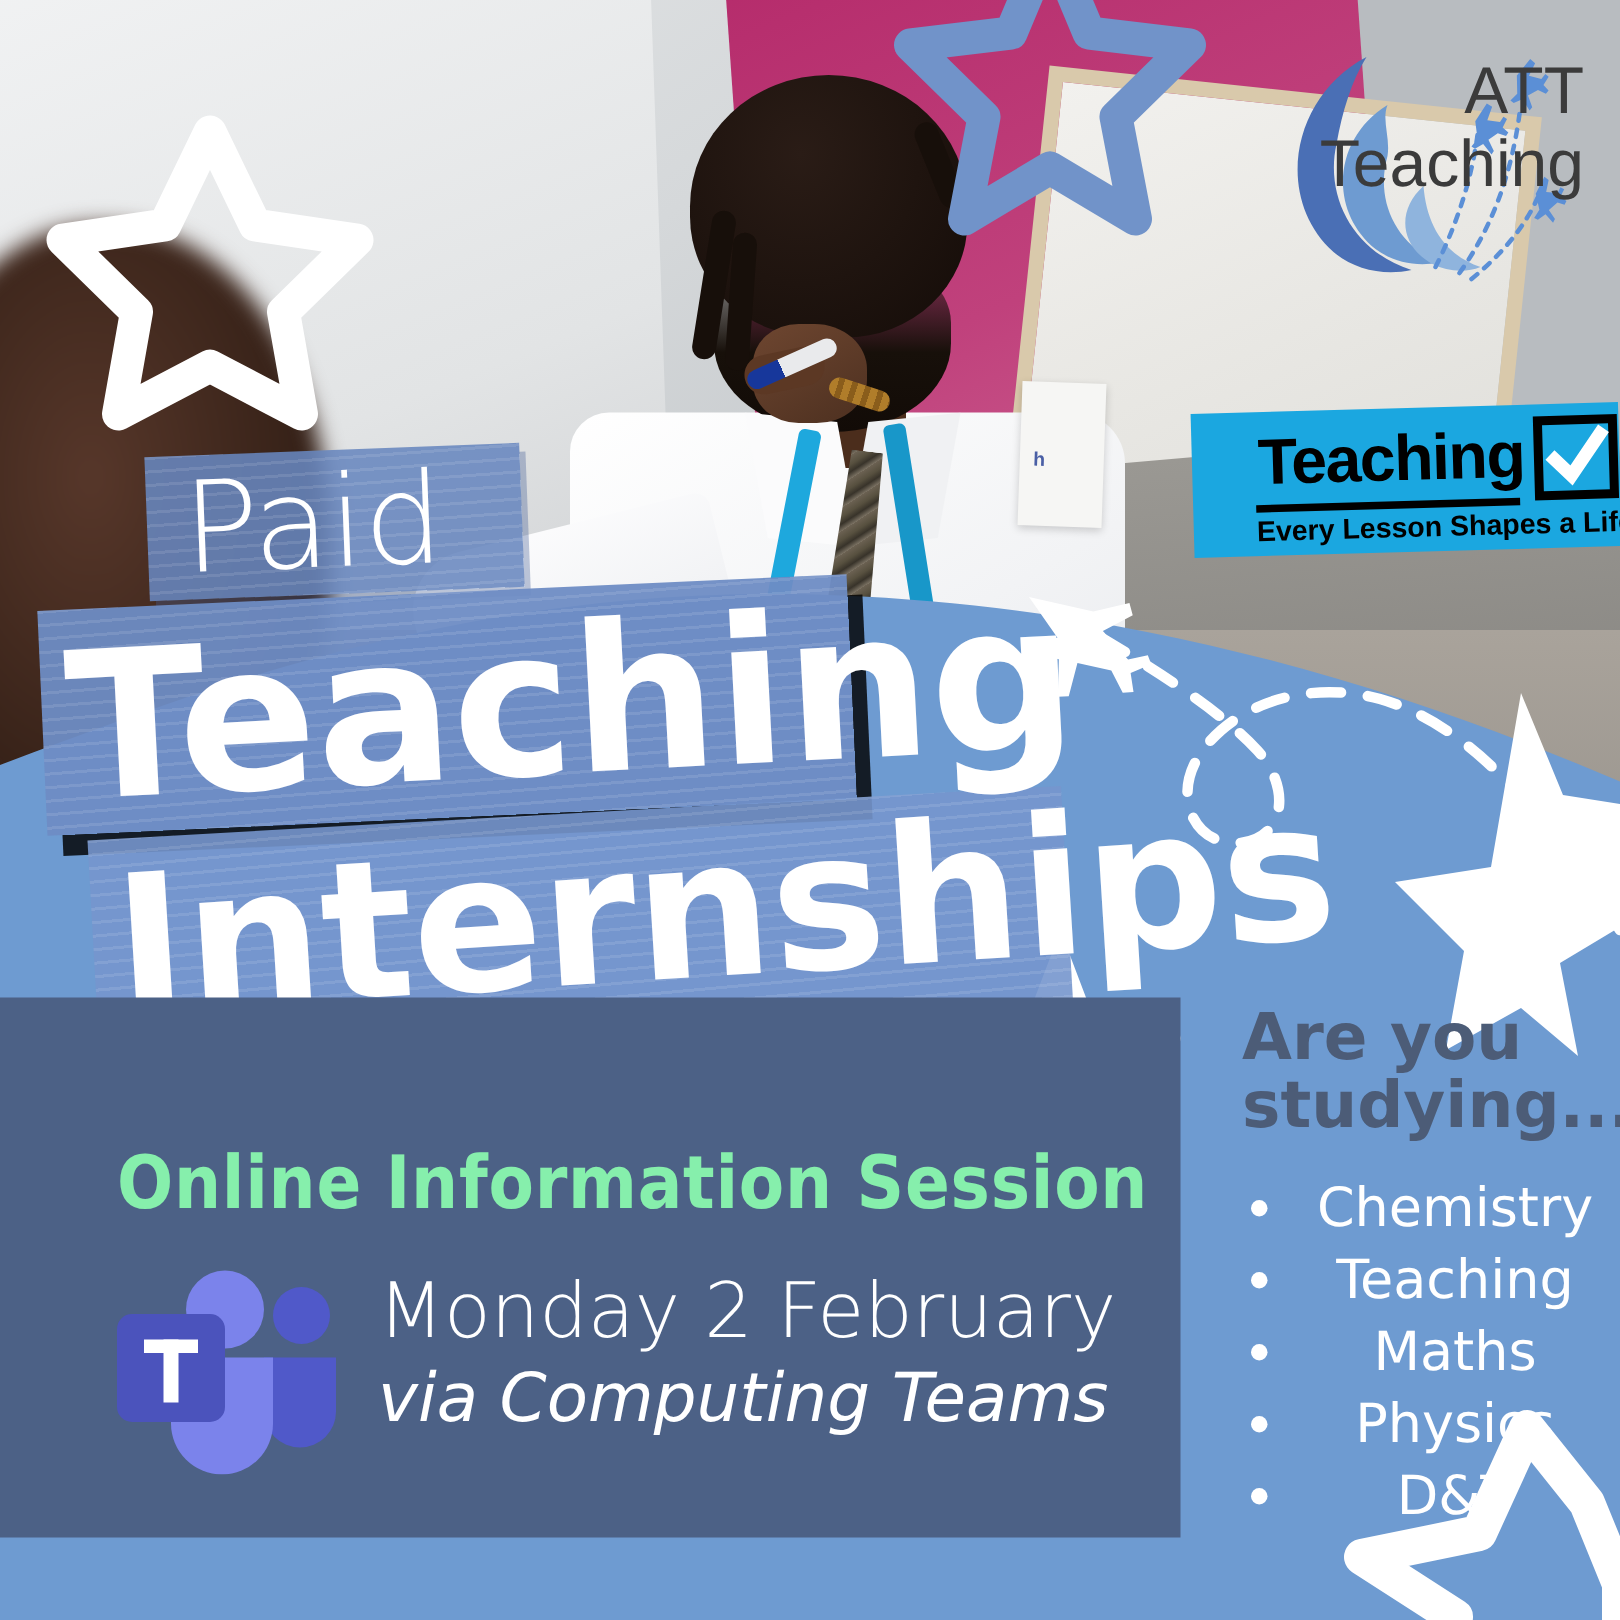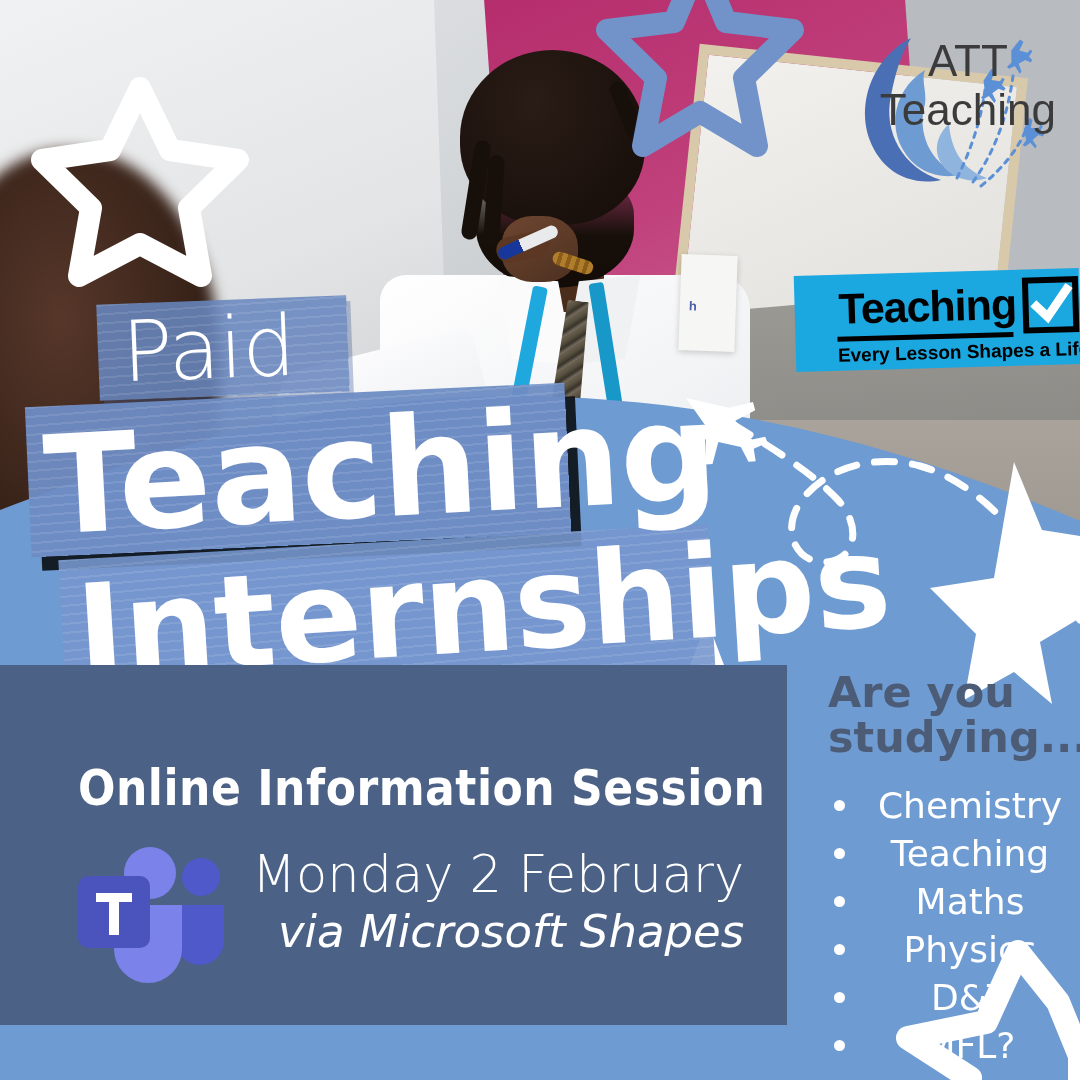--- a/index.html
+++ b/index.html
@@ -107,41 +107,41 @@
   .band-streak{position:absolute;left:0;top:0;width:100%;height:100%;
     background:repeating-linear-gradient(178deg,rgba(255,255,255,.10) 0 2px,rgba(255,255,255,0) 2px 9px);}
   .hl-word{position:absolute;color:#fff;white-space:nowrap;
     font-family:"DejaVu Sans", sans-serif;letter-spacing:-.5px;}
   .w-paid{left:122px;top:20px;font-size:84px;font-weight:300;transform:rotate(-2.2deg);}
   .w-teach{left:44px;top:110px;font-size:136px;font-weight:700;transform:rotate(-3deg);}
   .w-intern{left:76px;top:252px;font-size:128px;font-weight:700;transform:rotate(-3.6deg);}
 
   
   .info-panel{position:absolute;left:0;top:665px;width:787px;height:360px;background:#4c6186;}
-  .info-title{position:absolute;left:78px;top:95px;color:#ffffff;font-size:49px;font-weight:700;
+  .info-title{position:absolute;left:78px;top:95px;color:#86efac;font-size:49px;font-weight:700;
     font-family:"DejaVu Sans Condensed","DejaVu Sans", sans-serif;letter-spacing:.5px;white-space:nowrap;}
   .teams-logo{position:absolute;left:72px;top:178px;width:160px;height:140px;}
   .info-lines{position:absolute;left:252px;top:180px;color:#fff;
-    font-family:"DejaVu Sans", sans-serif;font-weight:300;line-height:1.18;text-align:right;}
+    font-family:"DejaVu Sans", sans-serif;font-weight:300;line-height:1.18;}
   .info-lines .l{font-size:51px;display:block;white-space:nowrap;}
   .info-lines .l-italic{font-size:45px;font-style:italic;font-weight:400;display:block;white-space:nowrap;}
 
   
   .subjects{position:absolute;left:828px;top:670px;width:250px;}
   .subj-q{color:#4c5c77;font-size:43px;font-weight:700;line-height:1.05;
     font-family:"DejaVu Sans", sans-serif;margin-bottom:22px;}
   .subj-list{list-style:none;margin:0;padding:0;}
   .subj-list li{color:#fff;font-size:36px;font-weight:400;line-height:1.33;
     font-family:"DejaVu Sans", sans-serif;position:relative;padding-left:34px;white-space:nowrap;text-align:center;}
   .subj-list li:before{content:"";position:absolute;left:6px;top:18px;width:11px;height:11px;
     border-radius:50%;background:#fff;}
 
   
   .att-logo{position:absolute;left:845px;top:28px;width:225px;height:160px;}
-  .att-text{position:absolute;right:14px;top:8px;text-align:center;color:#3b3b3b;
+  .att-text{position:absolute;right:14px;top:8px;text-align:right;color:#3b3b3b;
     font-family:"Liberation Sans", sans-serif;font-weight:400;font-size:44px;line-height:1.12;}
   .teaching-badge{position:absolute;left:795px;top:272px;width:285px;height:96px;
     background:#1ba7e0;transform:rotate(-1.6deg);}
   .tb-word{position:absolute;left:44px;top:10px;color:#000;font-size:43px;font-weight:700;
     font-family:"Liberation Sans", sans-serif;letter-spacing:-1px;}
   .tb-rule{position:absolute;left:42px;top:62px;width:176px;height:5px;background:#000;}
   .tb-box{position:absolute;left:228px;top:8px;width:56px;height:56px;border:6px solid #000;background:#1ba7e0;}
   .tb-sub{position:absolute;left:42px;top:70px;color:#000;font-size:19px;font-weight:700;
     font-family:"Liberation Sans", sans-serif;white-space:nowrap;}
 
@@ -242,33 +242,32 @@
       <circle cx="129" cy="34" r="19" fill="#5059c9"></circle>
       <path d="M104,62 h48 v36 a24,24 0 0 1 -24,24 h0 a24,24 0 0 1 -24,-24 Z" fill="#5059c9"></path>
       <path d="M42,62 h68 v44 a34,34 0 0 1 -34,34 h0 a34,34 0 0 1 -34,-34 Z" fill="#7b83eb"></path>
       <rect x="6" y="33" width="72" height="72" rx="10" fill="#4b53bc"></rect>
       <rect x="24" y="50" width="36" height="9" fill="#ffffff"></rect>
       <rect x="37" y="50" width="10" height="42" fill="#ffffff"></rect>
     </svg>
 
     <div class="info-lines">
       <span class="l">Monday 2 February</span>
-      <span class="l-italic">via Microsoft Shapes</span>
+      <span class="l-italic">via Computing Teams</span>
     </div>
   </div>
 
   <div class="subjects">
     <div class="subj-q">Are you studying...</div>
     <ul class="subj-list">
       <li>Chemistry</li>
       <li>Teaching</li>
       <li>Maths</li>
       <li>Physics</li>
       <li>D&amp;T</li>
-      <li>MFL?</li>
     </ul>
   </div>
 
   <div class="att-logo">
     <svg viewBox="0 0 225 160" style="position:absolute;inset:0;">
       <path d="M66,10 C16,36 4,104 44,140 C58,152 78,156 96,152 C58,140 38,104 46,68 C50,46 56,26 66,10 Z" fill="#4a6fb5"></path>
       <path d="M80,42 C44,64 40,112 72,138 C84,147 100,150 114,147 C84,134 72,104 80,76 C82,64 76,52 80,42 Z" fill="#6e9bd1"></path>
       <path d="M104,96 C86,112 88,136 110,148 C120,153 132,154 142,150 C118,142 106,122 104,96 Z" fill="#8fb4dd"></path>
 
       <path d="M112,150 C126,122 136,92 140,62" fill="none" stroke="#5b8fd6" stroke-width="3" stroke-dasharray="5 6" stroke-linecap="round"></path>

